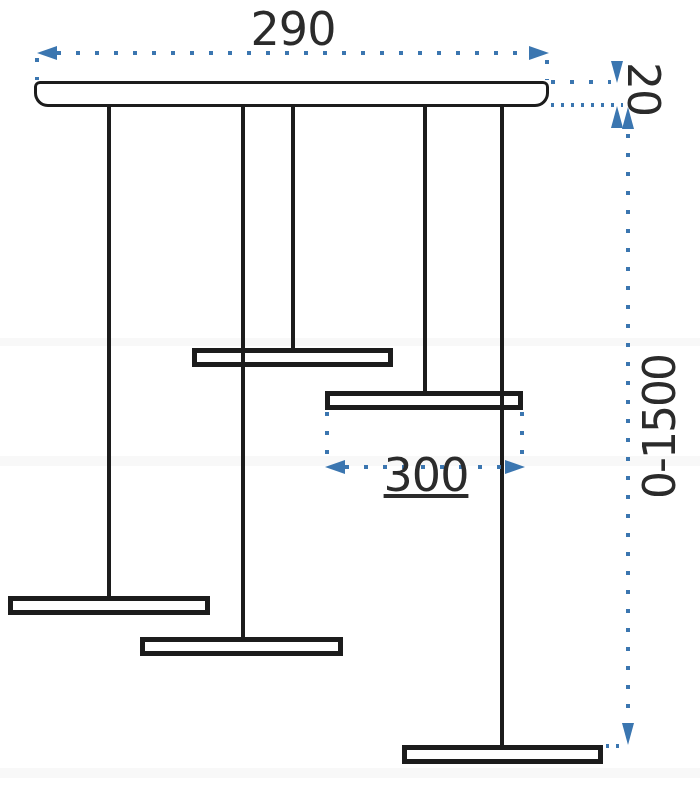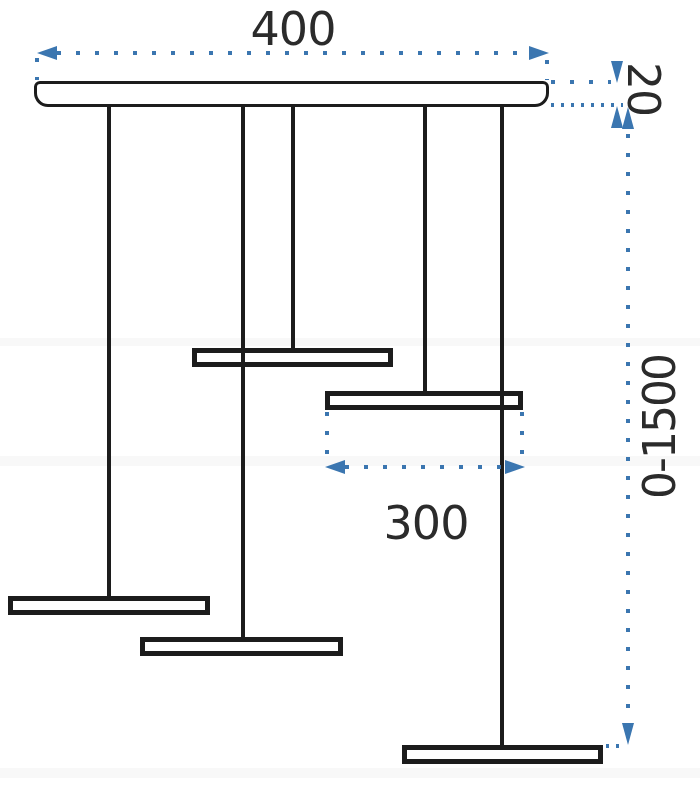--- a/index.html
+++ b/index.html
@@ -65,21 +65,21 @@
     color:var(--text);
     font-size:46px;
     line-height:1;
     letter-spacing:-1px;
     text-align:center;
     white-space:nowrap;
     z-index:6;
     display:flex;align-items:center;justify-content:center;
   }
   .lbl-360{left:230px;top:6px;width:126px;height:46px;}
-  .lbl-300{left:366px;top:500px;width:120px;height:46px;}
+  .lbl-300{left:366px;top:452px;width:120px;height:46px;text-decoration:underline;}
   .lbl-20{
     left:614px;top:60px;width:58px;height:58px;
     transform:rotate(90deg);
     font-size:44px;
   }
   .lbl-range{
     left:578px;top:347px;width:164px;height:160px;
     transform:rotate(-90deg);
     font-size:44px;
     letter-spacing:-2px;
@@ -104,21 +104,21 @@
   <div class="abs rod r3"></div>
   <div class="abs rod r4"></div>
   <div class="abs rod r5"></div>
 
   <div class="abs bar a"></div>
   <div class="abs bar b"></div>
   <div class="abs bar c"></div>
   <div class="abs bar d"></div>
   <div class="abs bar e"></div>
 
-  <div class="abs dim-label lbl-360">400</div>
+  <div class="abs dim-label lbl-360">290</div>
   <div class="abs tri left" style="left:37px;top:46px;"></div>
   <div class="abs dh" style="left:57px;top:51px;width:472px;"></div>
   <div class="abs tri right" style="left:529px;top:46px;"></div>
   <div class="abs dv" style="left:35px;top:58px;height:22px;"></div>
   <div class="abs dv" style="left:545px;top:60px;height:20px;"></div>
 
   <div class="abs dh" style="left:551px;top:80px;width:60px;"></div>
   <div class="abs dh dense" style="left:551px;top:103px;width:72px;"></div>
   <div class="abs tri down" style="left:611px;top:61px;"></div>
   <div class="abs tri up" style="left:611px;top:106px;"></div>

